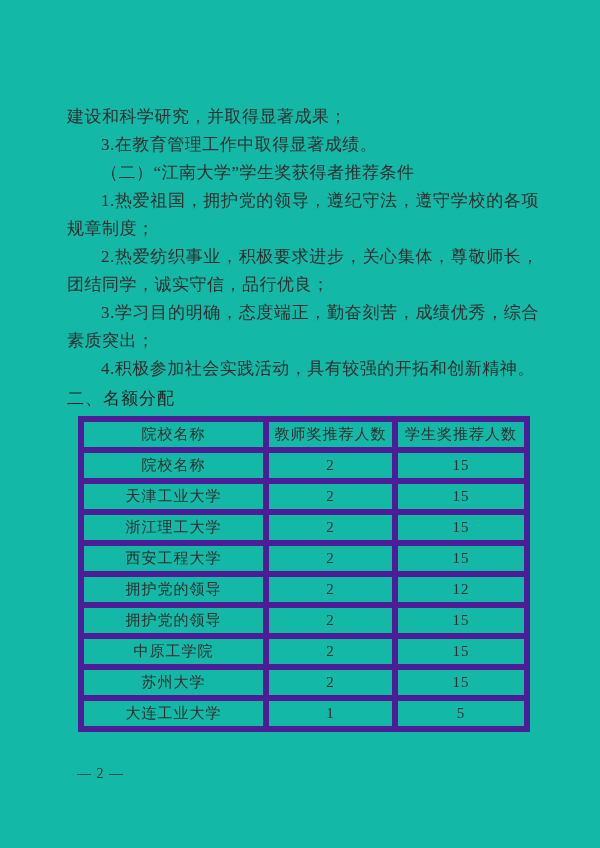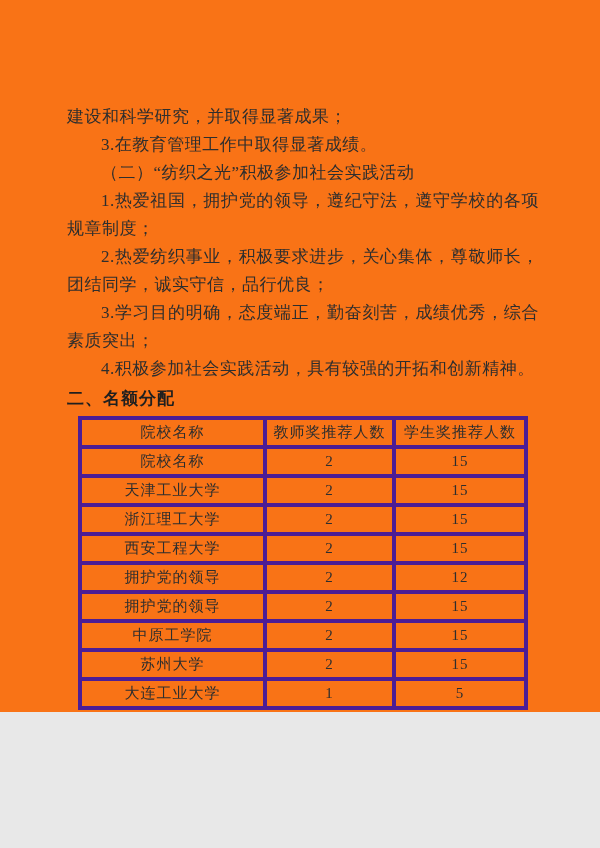--- a/index.html
+++ b/index.html
@@ -3,23 +3,23 @@
 <meta charset="utf-8">
 <style>
   html, body {
     margin: 0;
     padding: 0;
     background: #e8e8e8;
   }
   .page {
     position: relative;
     width: 600px;
-    height: 712px;
+    height: 848px;
     margin: 0 auto;
-    background: #f97316;
+    background: #14b8a6;
     overflow: hidden;
     color: #2e2e2e;
     font-family: "Liberation Serif", "DejaVu Serif", serif;
   }
   .content {
     position: absolute;
     left: 67px;
     top: 103px;
     width: 472px;
     font-size: 17px;
@@ -30,21 +30,21 @@
   .para {
     margin: 0;
     text-indent: 2em;
   }
   .para.cont {
     text-indent: 0;
   }
   .section-heading {
     margin: 2px 0 0 0;
     font-family: "Liberation Sans", "DejaVu Sans", sans-serif;
-    font-weight: bold;
+    font-weight: normal;
     font-size: 17px;
     line-height: 28px;
     letter-spacing: 1px;
     color: #1f1f1f;
     text-indent: 0;
   }
   .quota-table {
     position: absolute;
     left: 78px;
     top: 416px;
@@ -52,21 +52,21 @@
     border-collapse: collapse;
     table-layout: fixed;
     font-size: 15px;
     color: #2e2e2e;
   }
   .quota-table col.c1 { width: 185px; }
   .quota-table col.c2 { width: 129px; }
   .quota-table col.c3 { width: 132px; }
   .quota-table th,
   .quota-table td {
-    border: 4px solid #4c1d95;
+    border: 6px solid #4c1d95;
     height: 25px;
     padding: 0;
     text-align: center;
     vertical-align: middle;
     font-weight: normal;
     letter-spacing: 1px;
     line-height: 25px;
     overflow: hidden;
     white-space: nowrap;
   }
@@ -83,21 +83,21 @@
   }
 </style>
 </head>
 <body>
 
 <div class="page">
 
   <div class="content">
     <p class="para cont">建设和科学研究，并取得显著成果；</p>
     <p class="para">3.在教育管理工作中取得显著成绩。</p>
-    <p class="para">（二）“纺织之光”积极参加社会实践活动</p>
+    <p class="para">（二）“江南大学”学生奖获得者推荐条件</p>
     <p class="para">1.热爱祖国，拥护党的领导，遵纪守法，遵守学校的各项规章制度；</p>
     <p class="para">2.热爱纺织事业，积极要求进步，关心集体，尊敬师长，团结同学，诚实守信，品行优良；</p>
     <p class="para">3.学习目的明确，态度端正，勤奋刻苦，成绩优秀，综合素质突出；</p>
     <p class="para">4.积极参加社会实践活动，具有较强的开拓和创新精神。</p>
     <h2 class="section-heading">二、名额分配</h2>
   </div>
 
   <table class="quota-table">
     <colgroup>
         <col class="c1">

